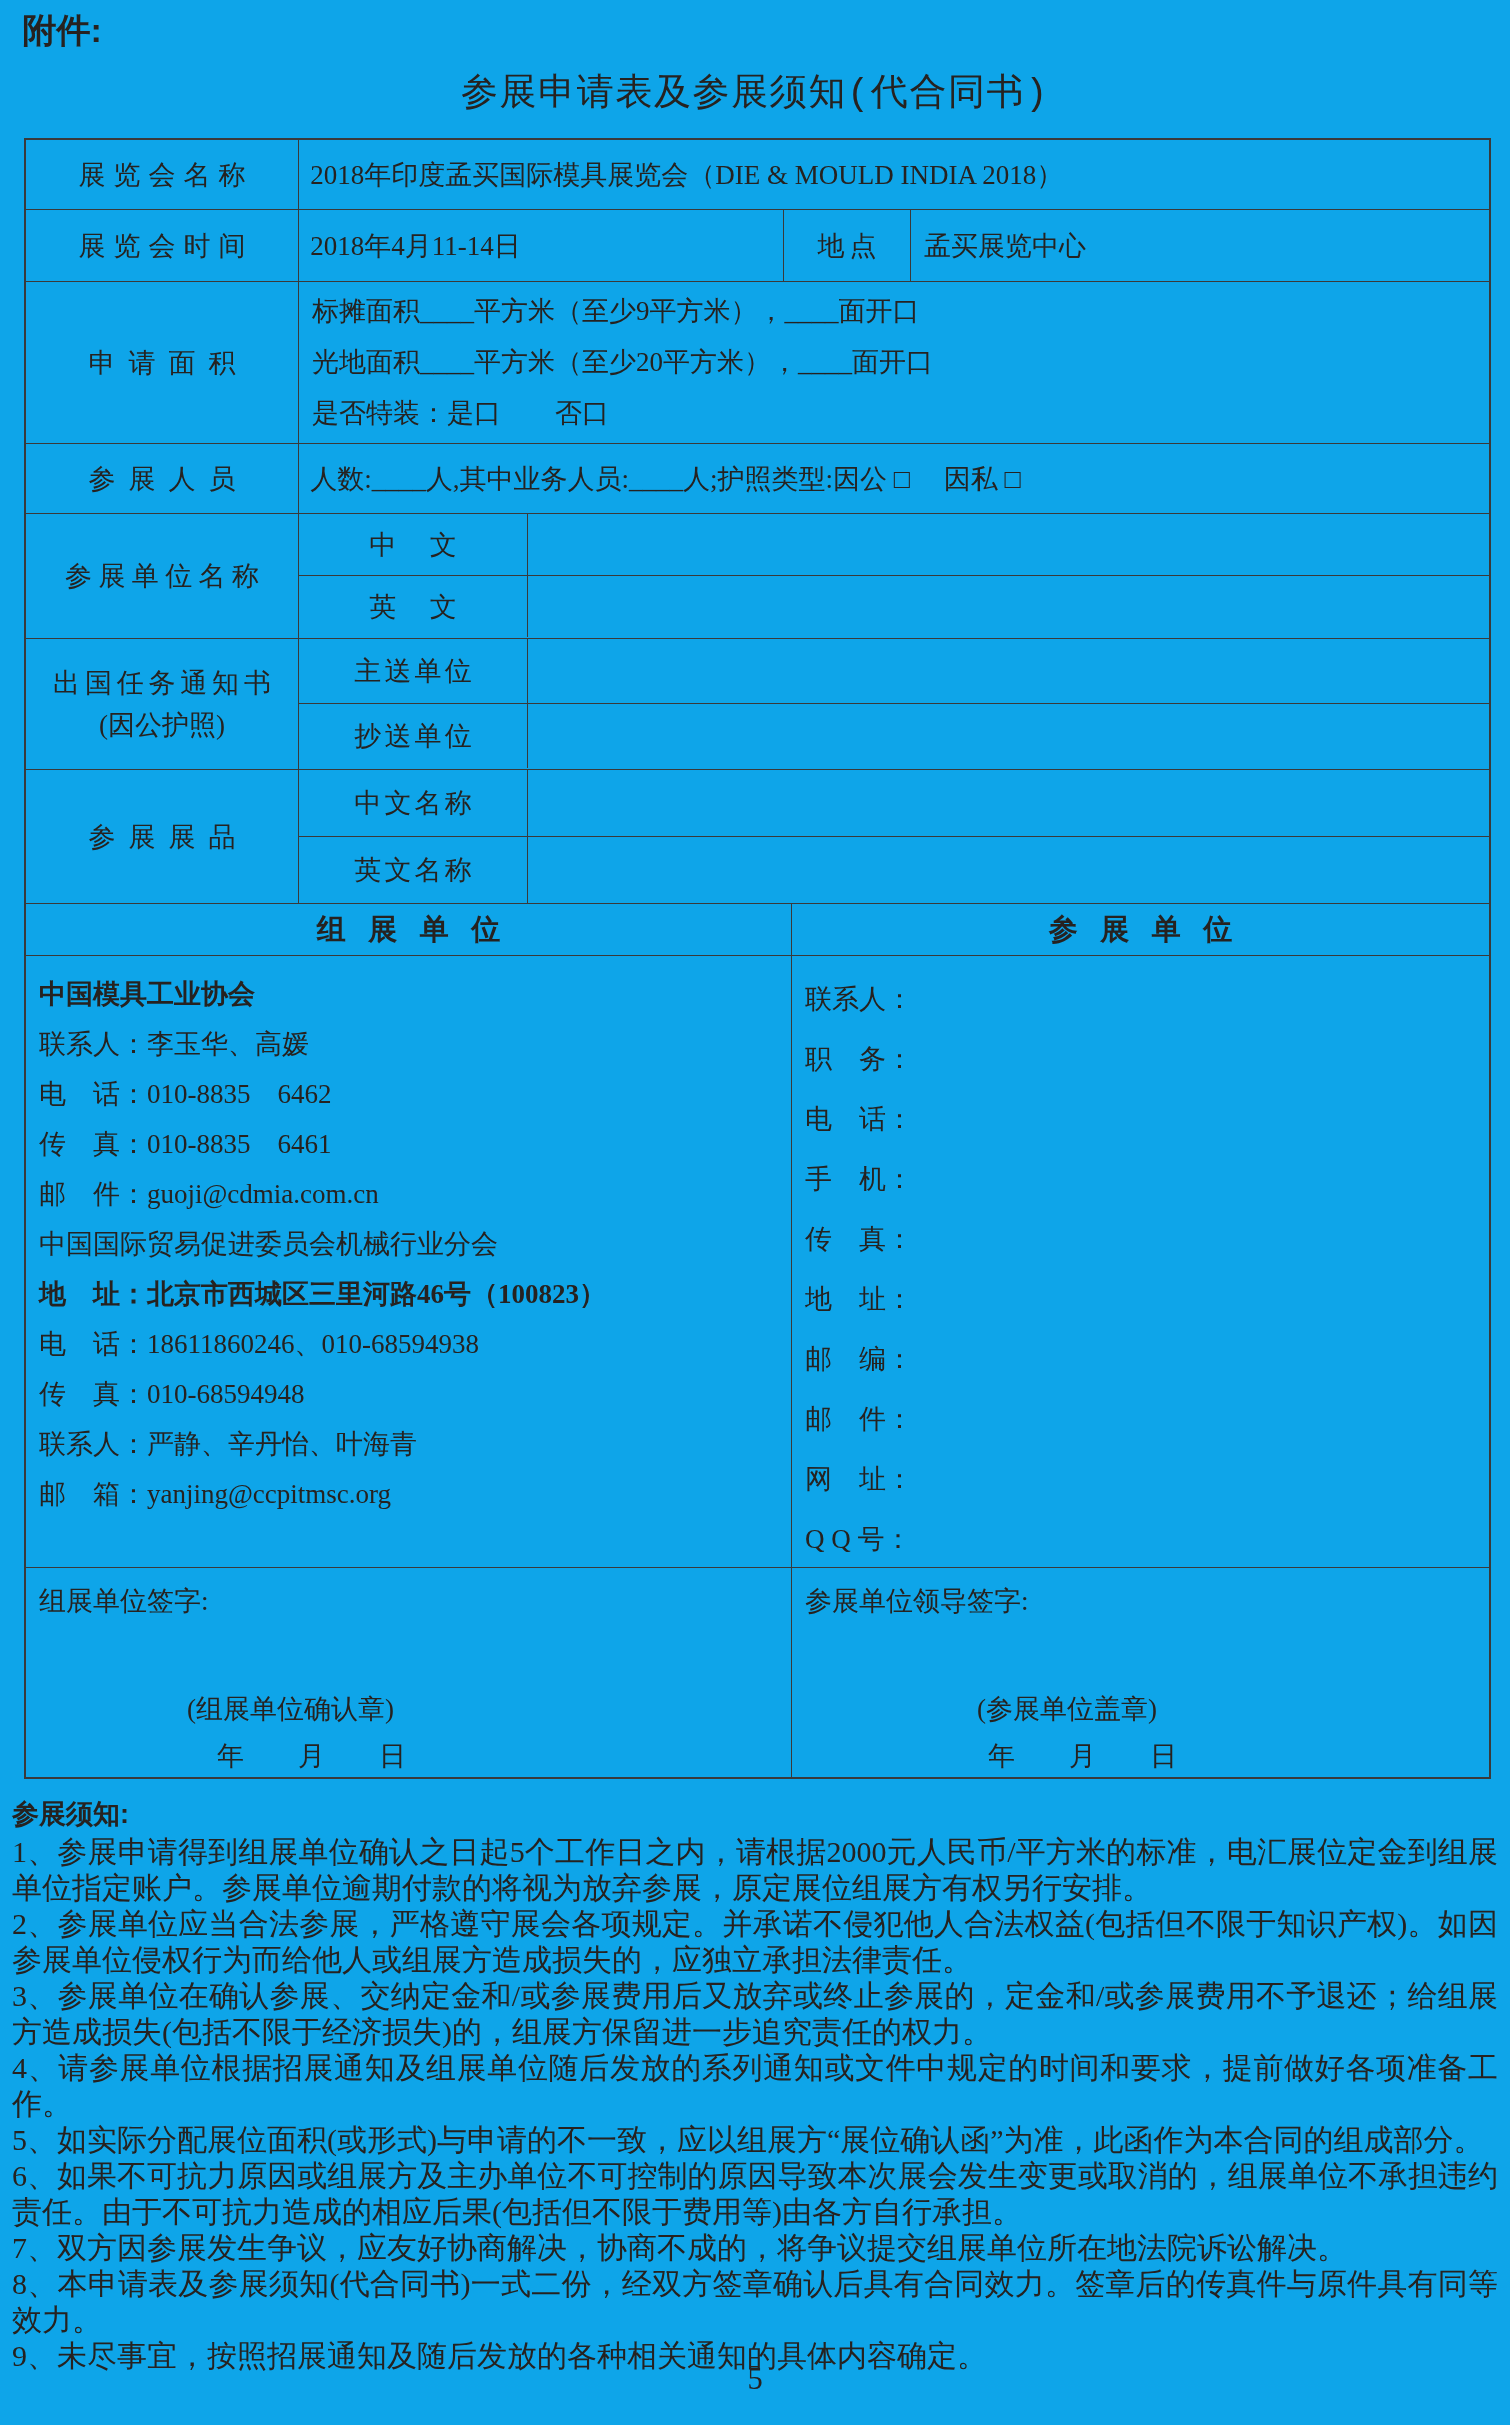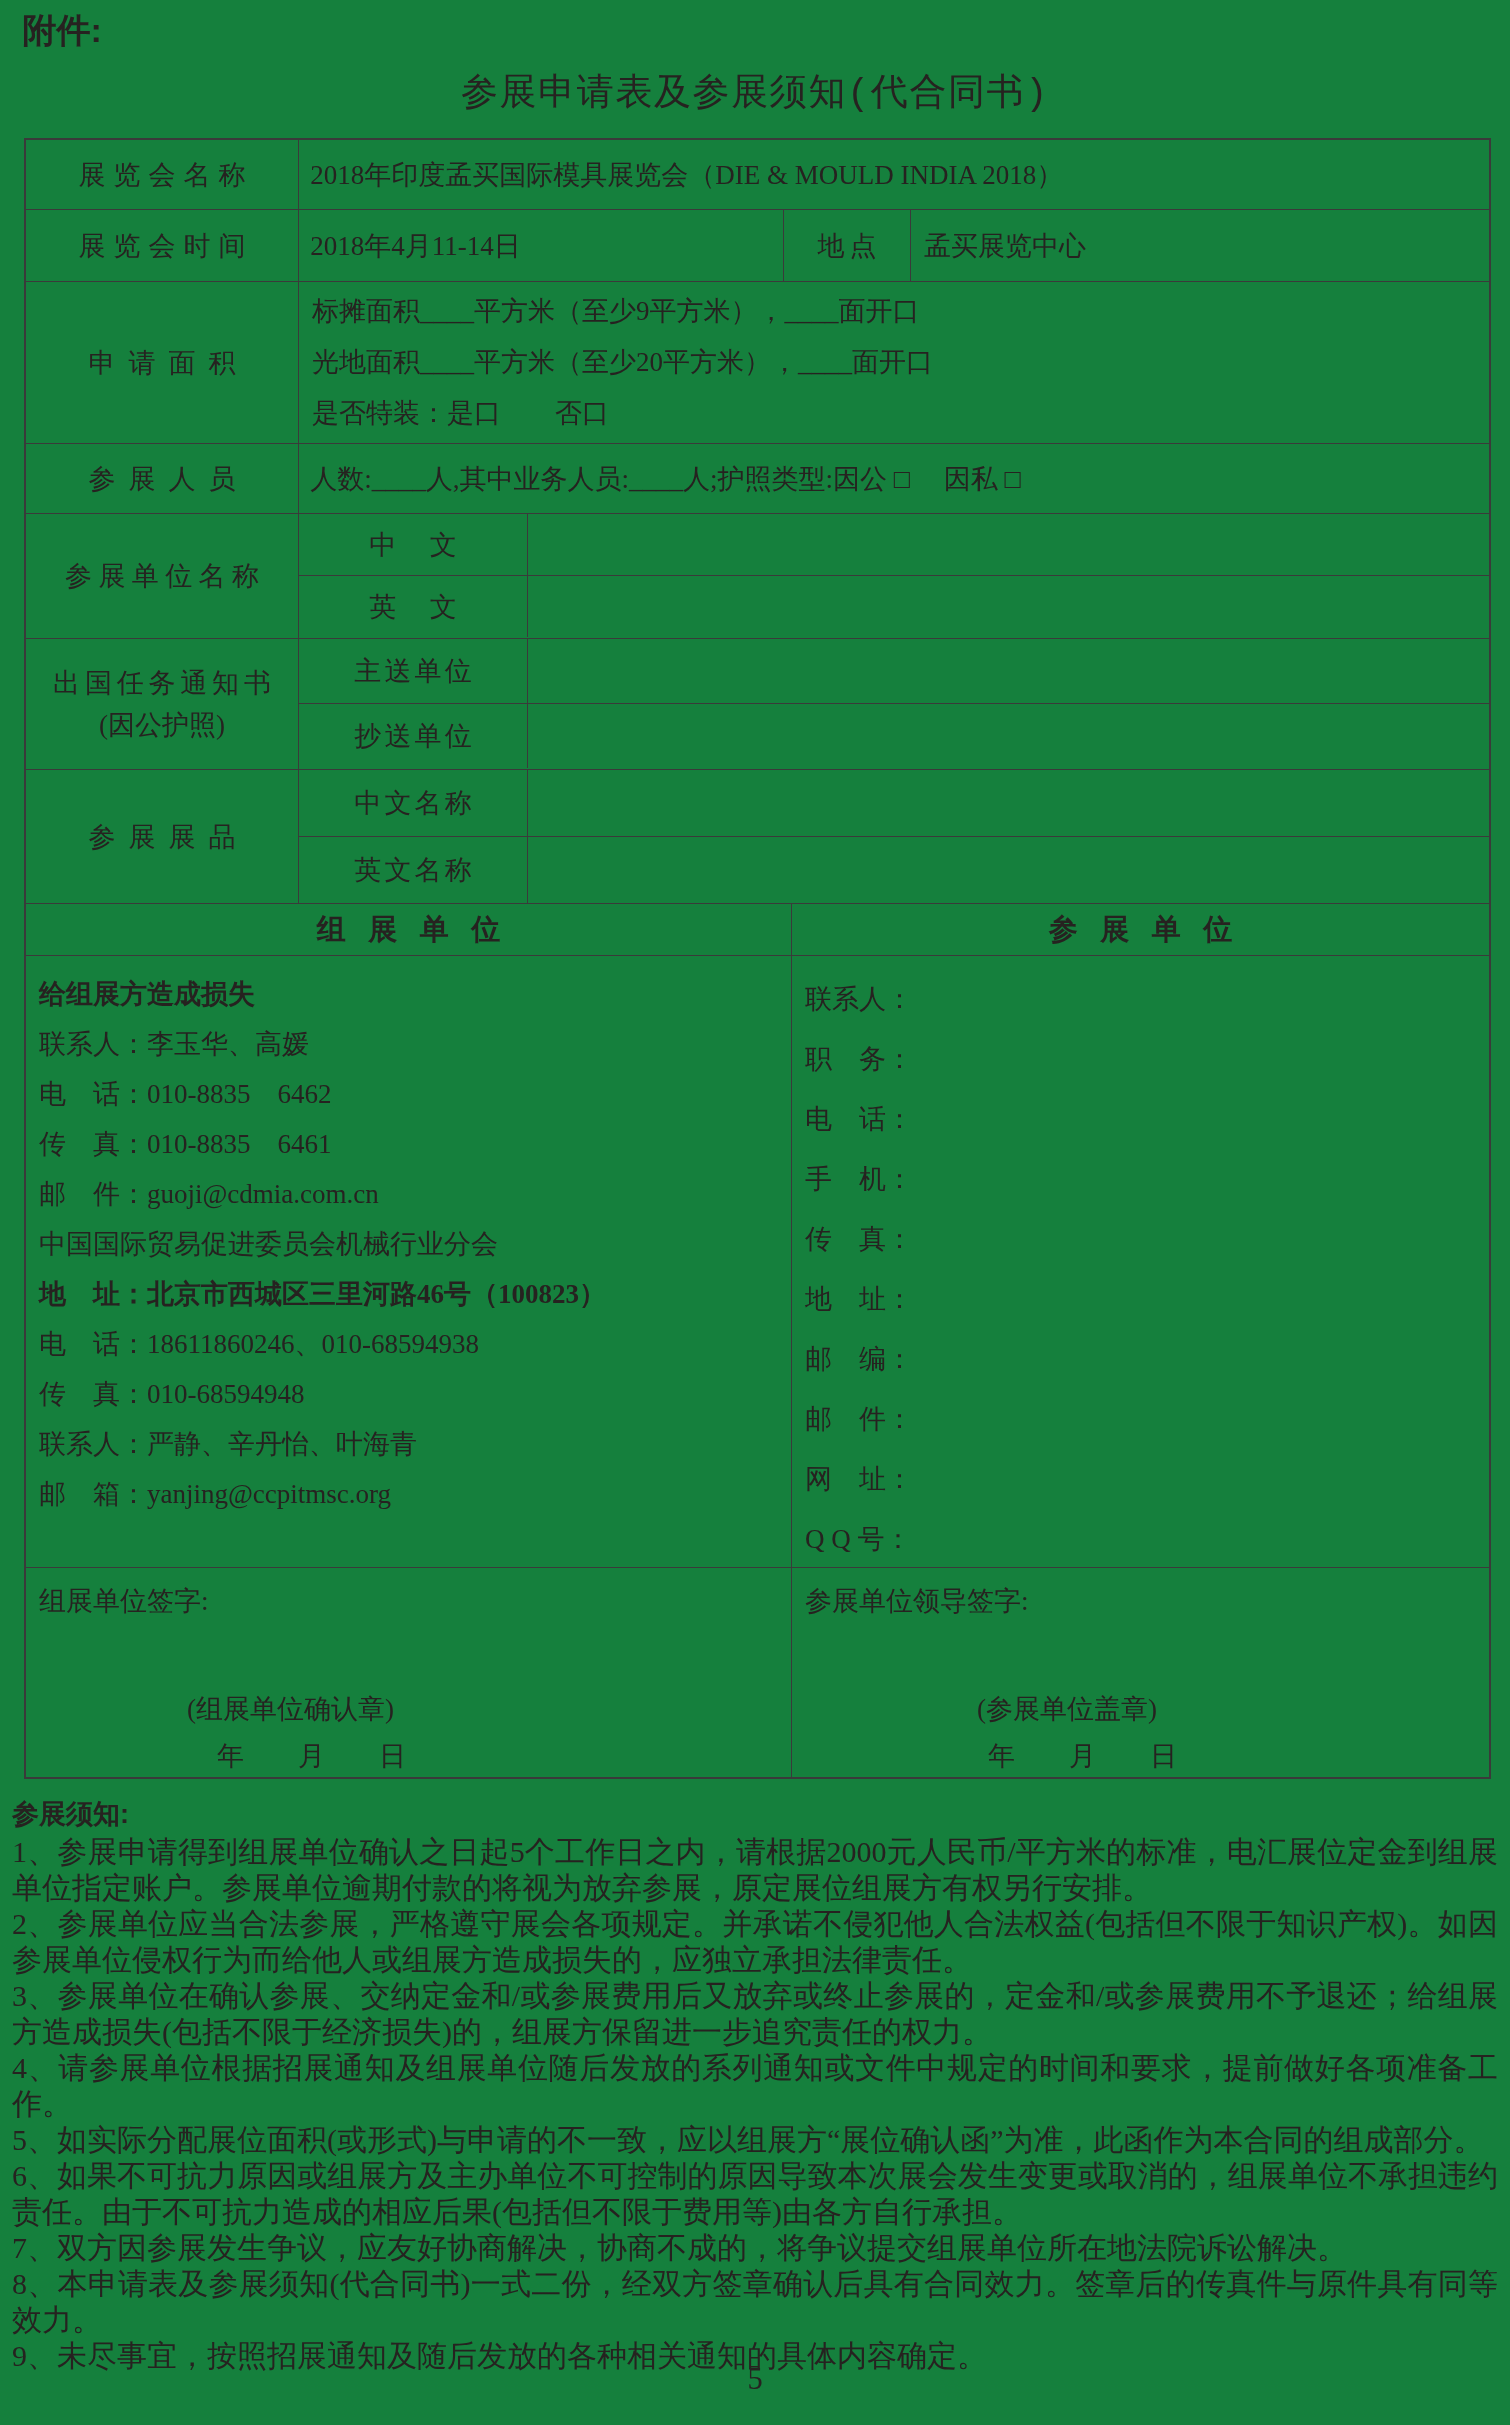--- a/index.html
+++ b/index.html
@@ -1,19 +1,19 @@
 <!DOCTYPE html>
 <html style="font-size:13px"><head>
 <meta charset="utf-8">
 <style>
   html,body { margin:0; padding:0; background:#ffffff; }
   .doc {
     position:relative;
     width:1510px; height:2426px;
-    background:#15803d;
+    background:#0ea5e9;
     color:#262220;
     font-family:"Liberation Serif","DejaVu Serif",serif;
     overflow:hidden;
   }
   .attachment {
     font-family:"Liberation Sans","DejaVu Sans",sans-serif;
     font-weight:bold; font-size:34px;
     padding:8px 0 0 22.5px;
   }
   .title {
@@ -168,21 +168,21 @@
       </div>
     </div>
 
     <div class="frow mid-header">
       <div class="cell mleft bR">组展单位</div>
       <div class="cell mright">参展单位</div>
     </div>
 
     <div class="frow" style="height:611px">
       <div class="cell mleft bR contact org-lines">
-        <p class="org-bold">给组展方造成损失</p>
+        <p class="org-bold">中国模具工业协会</p>
         <p>联系人：李玉华、高媛</p>
         <p>电　话：010-8835　6462</p>
         <p>传　真：010-8835　6461</p>
         <p>邮　件：guoji@cdmia.com.cn</p>
         <p>中国国际贸易促进委员会机械行业分会</p>
         <p class="addr-bold">地　址：北京市西城区三里河路46号（100823）</p>
         <p>电　话：18611860246、010-68594938</p>
         <p>传　真：010-68594948</p>
         <p>联系人：严静、辛丹怡、叶海青</p>
         <p>邮　箱：yanjing@ccpitmsc.org</p>

